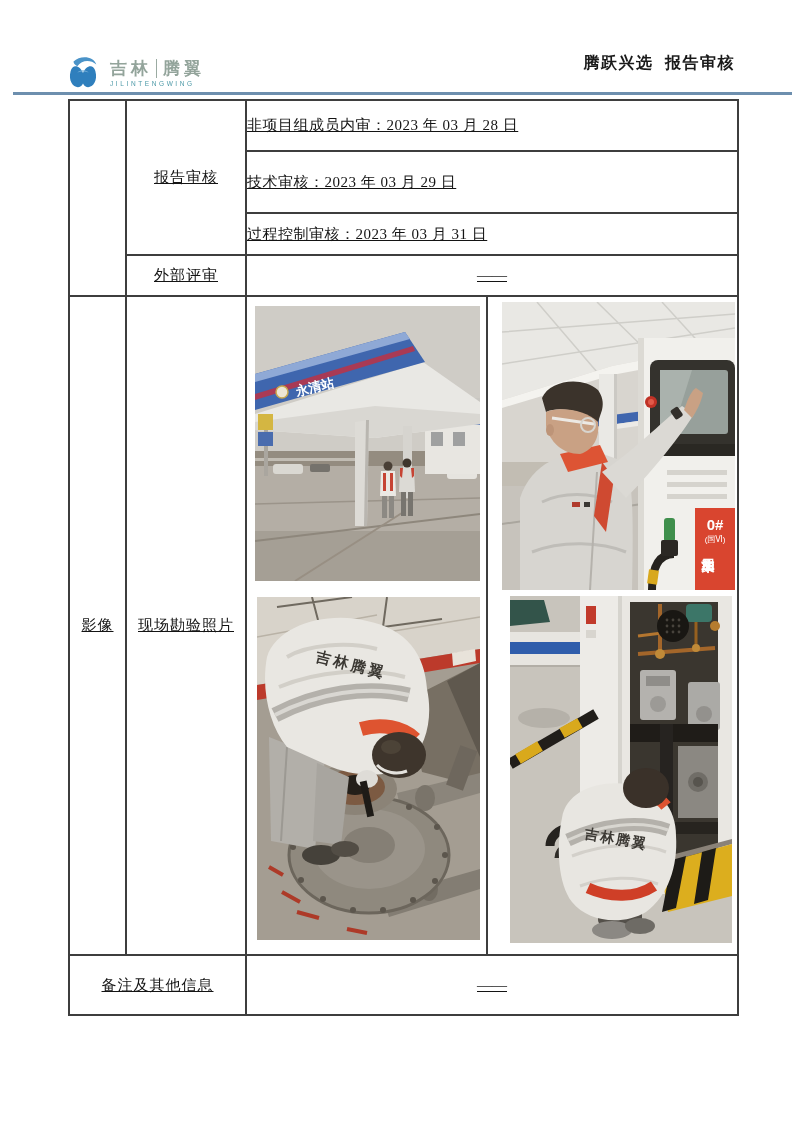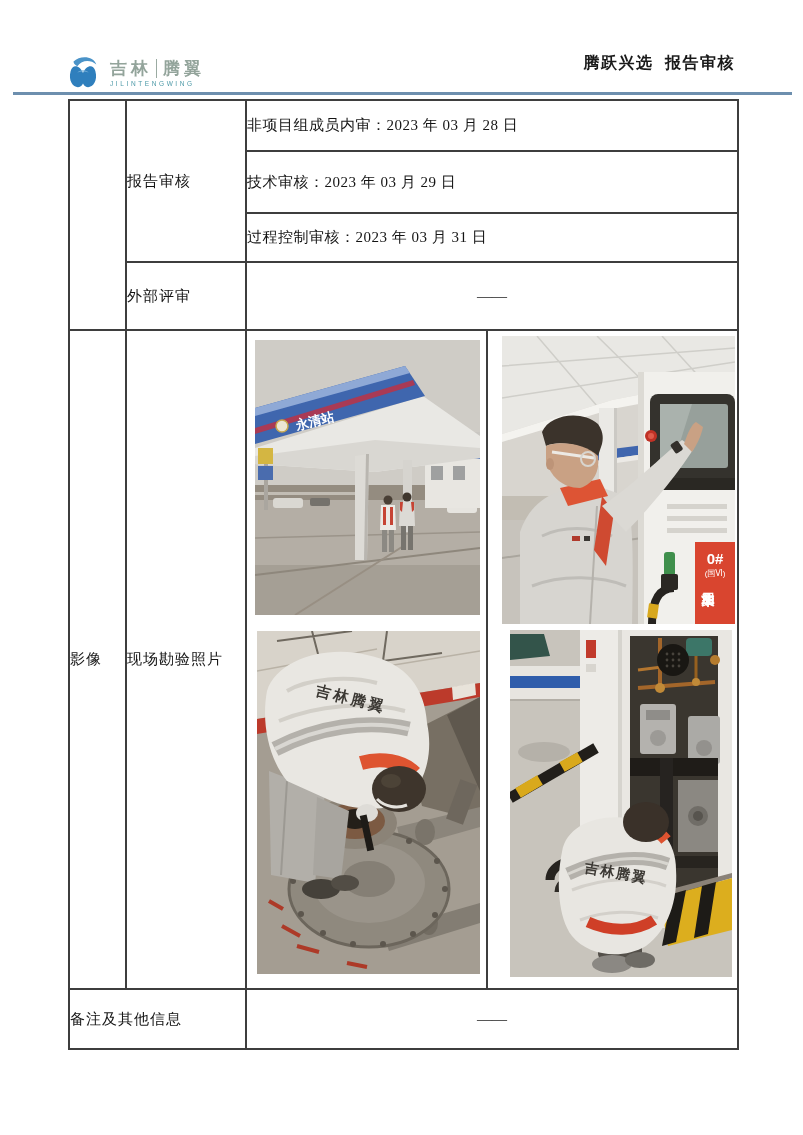--- a/index.html
+++ b/index.html
@@ -15,22 +15,22 @@
   .logo-cn .cn2{border-left:1px solid #9bab a2;border-left:1px solid #9baba2;padding-left:6px;margin-left:4px;}
   .logo-en{font-size:6.5px;letter-spacing:2.6px;color:#4e9aa8;margin-top:2px;
            font-family:"Liberation Sans","DejaVu Sans",sans-serif;}
   .hdr-slogan{position:absolute;top:53px;right:68px;font-size:16px;font-weight:bold;
               letter-spacing:1.5px;word-spacing:6px;color:#1a1a1a;}
   .hdr-rule{position:absolute;left:13px;top:92px;width:779px;height:3px;background:#6d8fae;}
 
   
   table.review{position:absolute;left:68px;top:99px;border-collapse:collapse;table-layout:fixed;
                width:669px;font-size:15px;}
-  table.review td{border:2px solid #3e3e3e;padding:0;vertical-align:middle;overflow:hidden;}
-  td.lbl{text-align:left;letter-spacing:1px;}
+  table.review td{border:2px solid #3e3e3e;padding:0;vertical-align:middle;overflow:hidden;text-decoration:underline;}
+  td.lbl{text-align:center;letter-spacing:1px;}
   td.val{text-align:left;padding-left:12px;letter-spacing:0.5px;}
   td.dash{text-align:center;letter-spacing:0;}
   td.photos{position:relative;vertical-align:top;}
   .ph{position:absolute;}
   svg text{font-family:"Liberation Sans","DejaVu Sans",sans-serif;}
   .vtext{writing-mode:vertical-rl;text-orientation:upright;}
 </style>
 </head>
 <body>
 
@@ -59,24 +59,24 @@
       </colgroup>
     <tbody>
         <tr style="height:51px">
       <td rowspan="4"></td>
       <td rowspan="3" class="lbl">报告审核</td>
       <td colspan="2" class="val">非项目组成员内审：2023 年 03 月 28 日</td>
     </tr>
     <tr style="height:62px">
       <td colspan="2" class="val">技术审核：2023 年 03 月 29 日</td>
     </tr>
-    <tr style="height:49px">
+    <tr style="height:42px">
       <td colspan="2" class="val">过程控制审核：2023 年 03 月 31 日</td>
     </tr>
-    <tr style="height:68px">
+    <tr style="height:41px">
       <td class="lbl">外部评审</td>
       <td colspan="2" class="dash">——</td>
     </tr>
 
     <tr style="height:659px">
       <td class="lbl">影像</td>
       <td class="lbl">现场勘验照片</td>
 
       <td class="photos">
 

